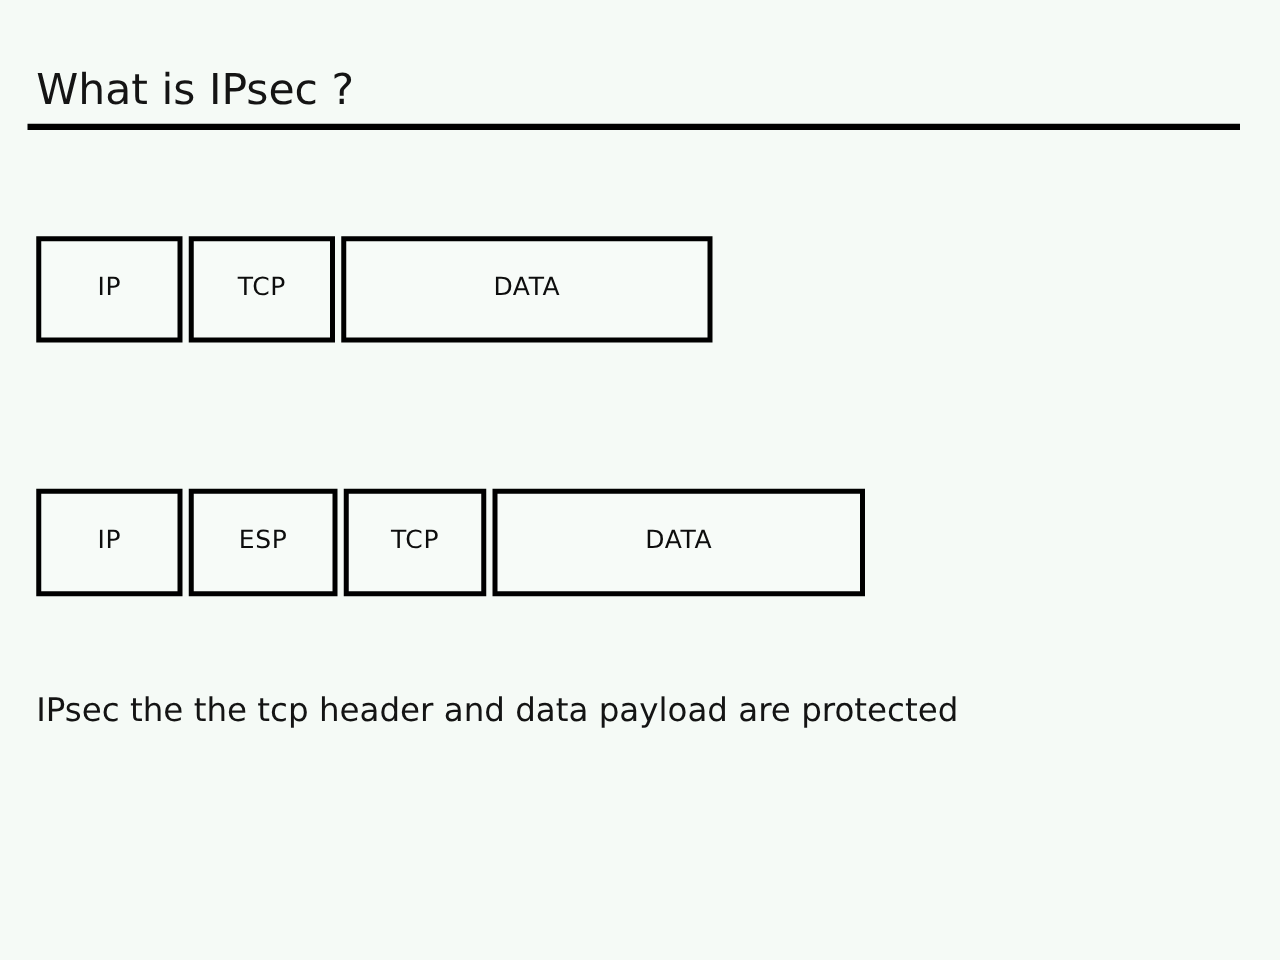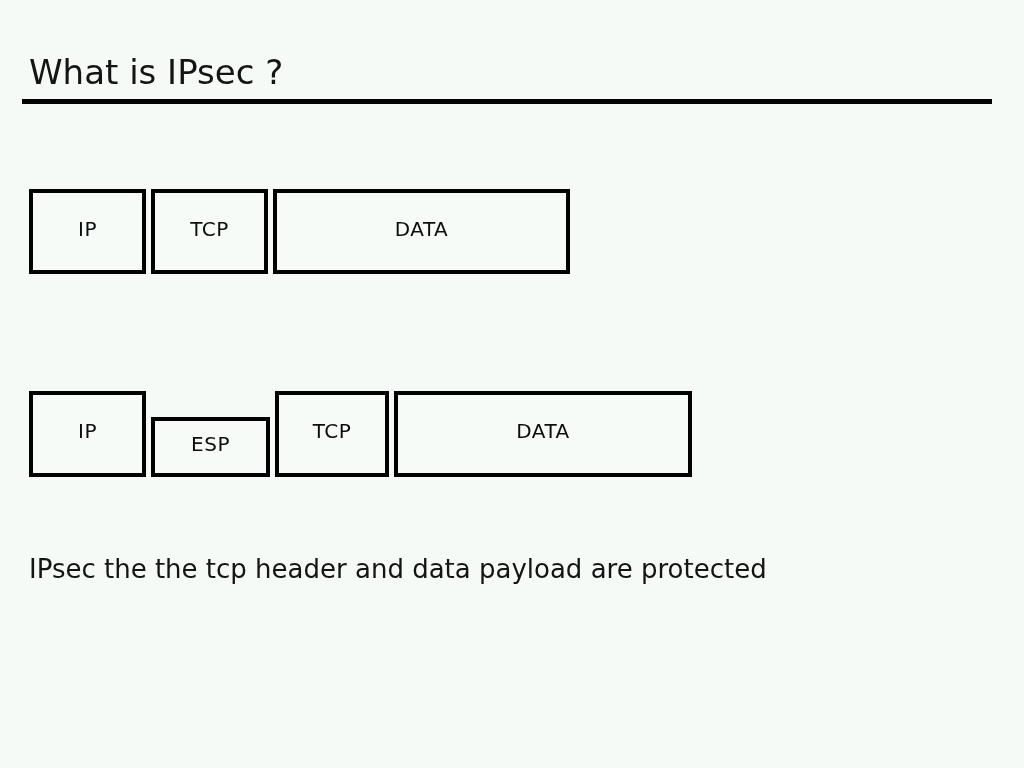--- a/index.html
+++ b/index.html
@@ -92,21 +92,21 @@
     white-space: nowrap;
   }
 
   
   .row-generic .box-ip   { width: 117px; height: 85px; }
   .row-generic .box-tcp  { width: 117px; height: 85px; }
   .row-generic .box-data { width: 297px; height: 85px; }
 
   
   .row-transport .box-ip   { width: 117px; height: 86px; }
-  .row-transport .box-esp  { width: 119px; height: 60px; }
+  .row-transport .box-esp  { width: 119px; height: 86px; }
   .row-transport .box-tcp  { width: 114px; height: 86px; }
   .row-transport .box-data { width: 298px; height: 86px; }
 </style>
 </head>
 <body>
 
 <div class="slide">
 
   <div class="slide-title">What is IPsec ?</div>
 

